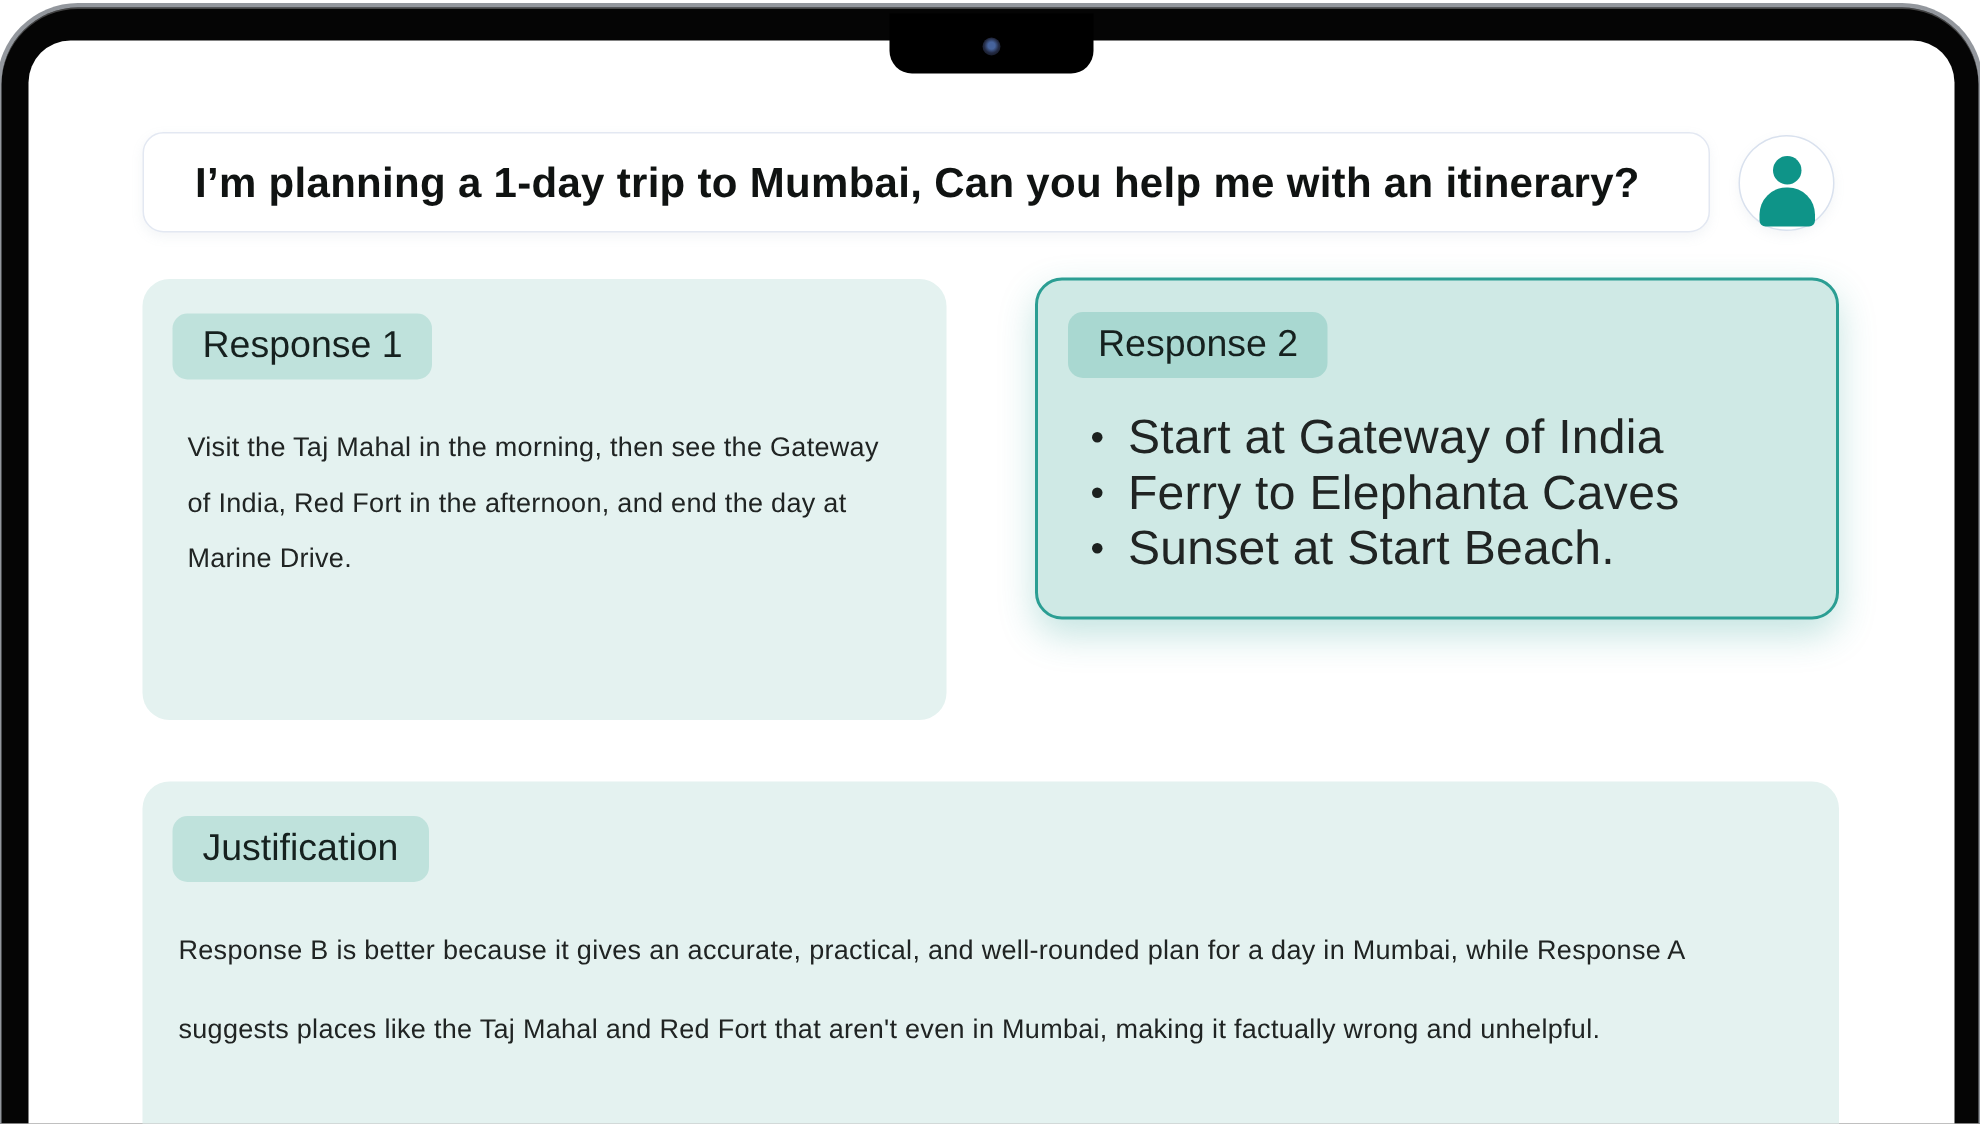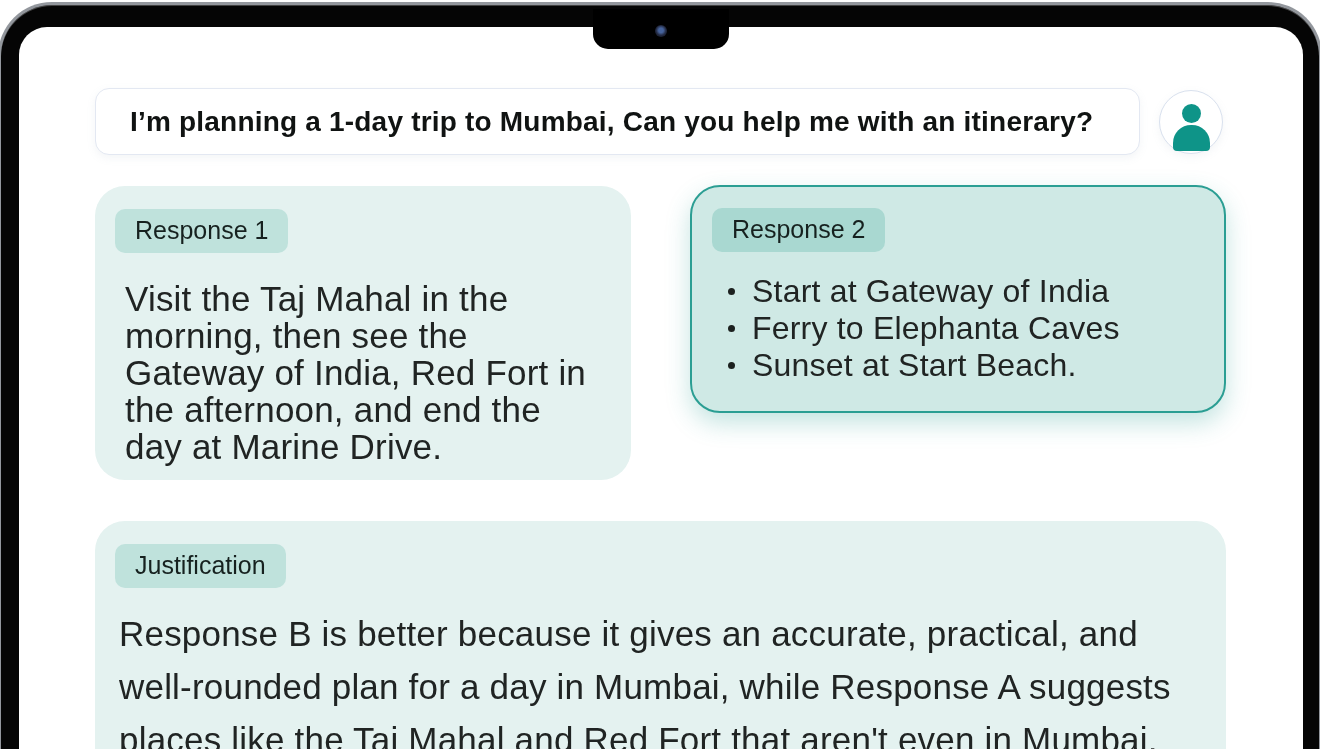--- a/index.html
+++ b/index.html
@@ -54,21 +54,21 @@
   .avatar .head {
     position: absolute; left: 22px; top: 13px; width: 19px; height: 19px;
     border-radius: 50%; background: var(--accent-teal, #0e9488);
   }
   .avatar .shoulders {
     position: absolute; left: 13px; top: 34px; width: 37px; height: 26px;
     border-radius: 18px 18px 4px 4px; background: var(--accent-teal, #0e9488);
   }
 
   .card {
-    position: absolute; border-radius: 30px; z-index: 2;
+    position: absolute; border-radius: 18px; z-index: 2;
     background: var(--card-bg, #e4f2f0);
   }
   .card-response-1 { left: 95px; top: 186px; width: 536px; height: 294px; }
   .card-response-2 {
     left: 690px; top: 185px; width: 536px; height: 228px;
     background: var(--card-selected-bg, #cfe9e5);
     border: 2px solid var(--card-selected-border, #2b9e93);
     box-shadow: 0 10px 24px rgba(43,158,147,.28);
   }
   .card-justification { left: 95px; top: 521px; width: 1131px; height: 300px; }
@@ -76,21 +76,21 @@
   .badge {
     position: absolute; left: 20px; top: 23px;
     display: inline-block; padding: 7px 20px 8px 20px;
     background: var(--badge-bg, #bfe2dc); border-radius: 10px;
     font-size: 25px; font-weight: 500; color: #16211f; white-space: nowrap;
   }
   .card-response-2 .badge { background: var(--badge-selected-bg, #a9d8d1); top: 21px; }
 
   .card-text {
     position: absolute; color: #202423;
-    font-size: 35px; line-height: 37px; font-weight: 400; letter-spacing: .2px;
+    font-size: 18px; line-height: 37px; font-weight: 400; letter-spacing: .2px;
   }
   .card-response-1 .card-text { left: 30px; top: 94px; width: 478px; }
   .card-justification .card-text { left: 24px; top: 86px; width: 1082px; line-height: 53px; }
 
   .bullet-list {
     position: absolute; left: 36px; top: 86px; width: 470px;
     list-style: none;
   }
   .bullet-list li {
     position: relative; padding-left: 24px; margin-bottom: 0;

